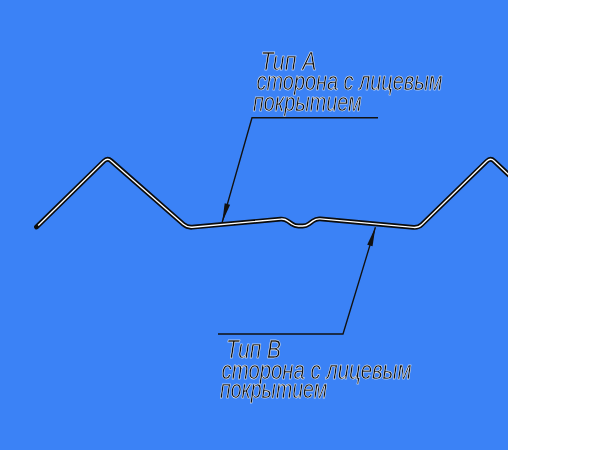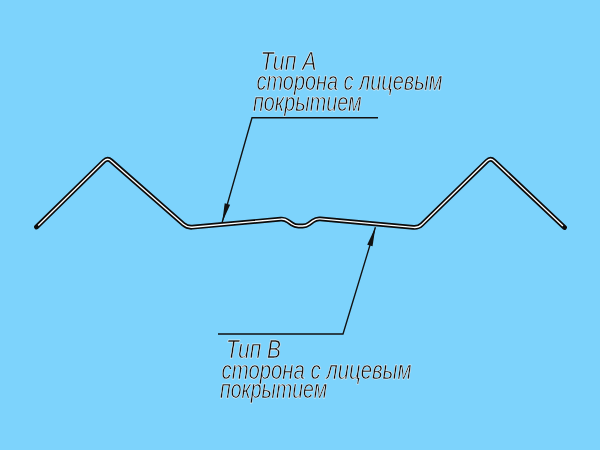--- a/index.html
+++ b/index.html
@@ -1,16 +1,16 @@
 <!DOCTYPE html>
 <html><head>
 <meta charset="utf-8">
 <style>
   html,body{margin:0;padding:0;background:#ffffff;}
-  .wrap{position:relative;width:600px;height:450px;background:#7dd3fc;overflow:hidden;}
+  .wrap{position:relative;width:508px;height:450px;background:#3b82f6;overflow:hidden;}
   svg{position:absolute;left:0;top:0;}
   text{font-family:"Liberation Sans",sans-serif;font-style:italic;font-size:25.5px;fill:#0e0e0e;stroke:#ffffff;stroke-width:0.55;}
 </style>
 </head>
 <body>
 <div class="wrap">
 <svg width="600" height="450" viewBox="0 0 600 450">
 
   <path d="M 36.5 227.0 L 103.9 161.1 Q 107.5 157.6 111.2 160.9 L 183.4 224.3 Q 187.2 227.6 192.2 227.2 L 280.7 219.1 Q 284.7 218.7 287.9 221.1 L 292.0 224.0 Q 294.8 226.0 298.3 226.0 L 302.7 226.0 Q 306.2 226.0 309.0 223.9 L 313.1 220.9 Q 316.3 218.5 320.3 218.9 L 413.4 227.4 Q 418.3 227.9 421.9 224.4 L 486.9 161.1 Q 490.5 157.6 494.1 161.0 L 564.5 227.5" fill="none" stroke="#0c0c0c" stroke-width="4.8" stroke-linecap="round" stroke-linejoin="round"></path>
   <path d="M 38.2 225.4 L 103.9 161.1 Q 107.5 157.6 111.2 160.9 L 183.4 224.3 Q 187.2 227.6 192.2 227.2 L 280.7 219.1 Q 284.7 218.7 287.9 221.1 L 292.0 224.0 Q 294.8 226.0 298.3 226.0 L 302.7 226.0 Q 306.2 226.0 309.0 223.9 L 313.1 220.9 Q 316.3 218.5 320.3 218.9 L 413.4 227.4 Q 418.3 227.9 421.9 224.4 L 486.9 161.1 Q 490.5 157.6 494.1 161.0 L 562.9 226.0" fill="none" stroke="#ffffff" stroke-width="1.4" stroke-linecap="butt" stroke-linejoin="round"></path>

